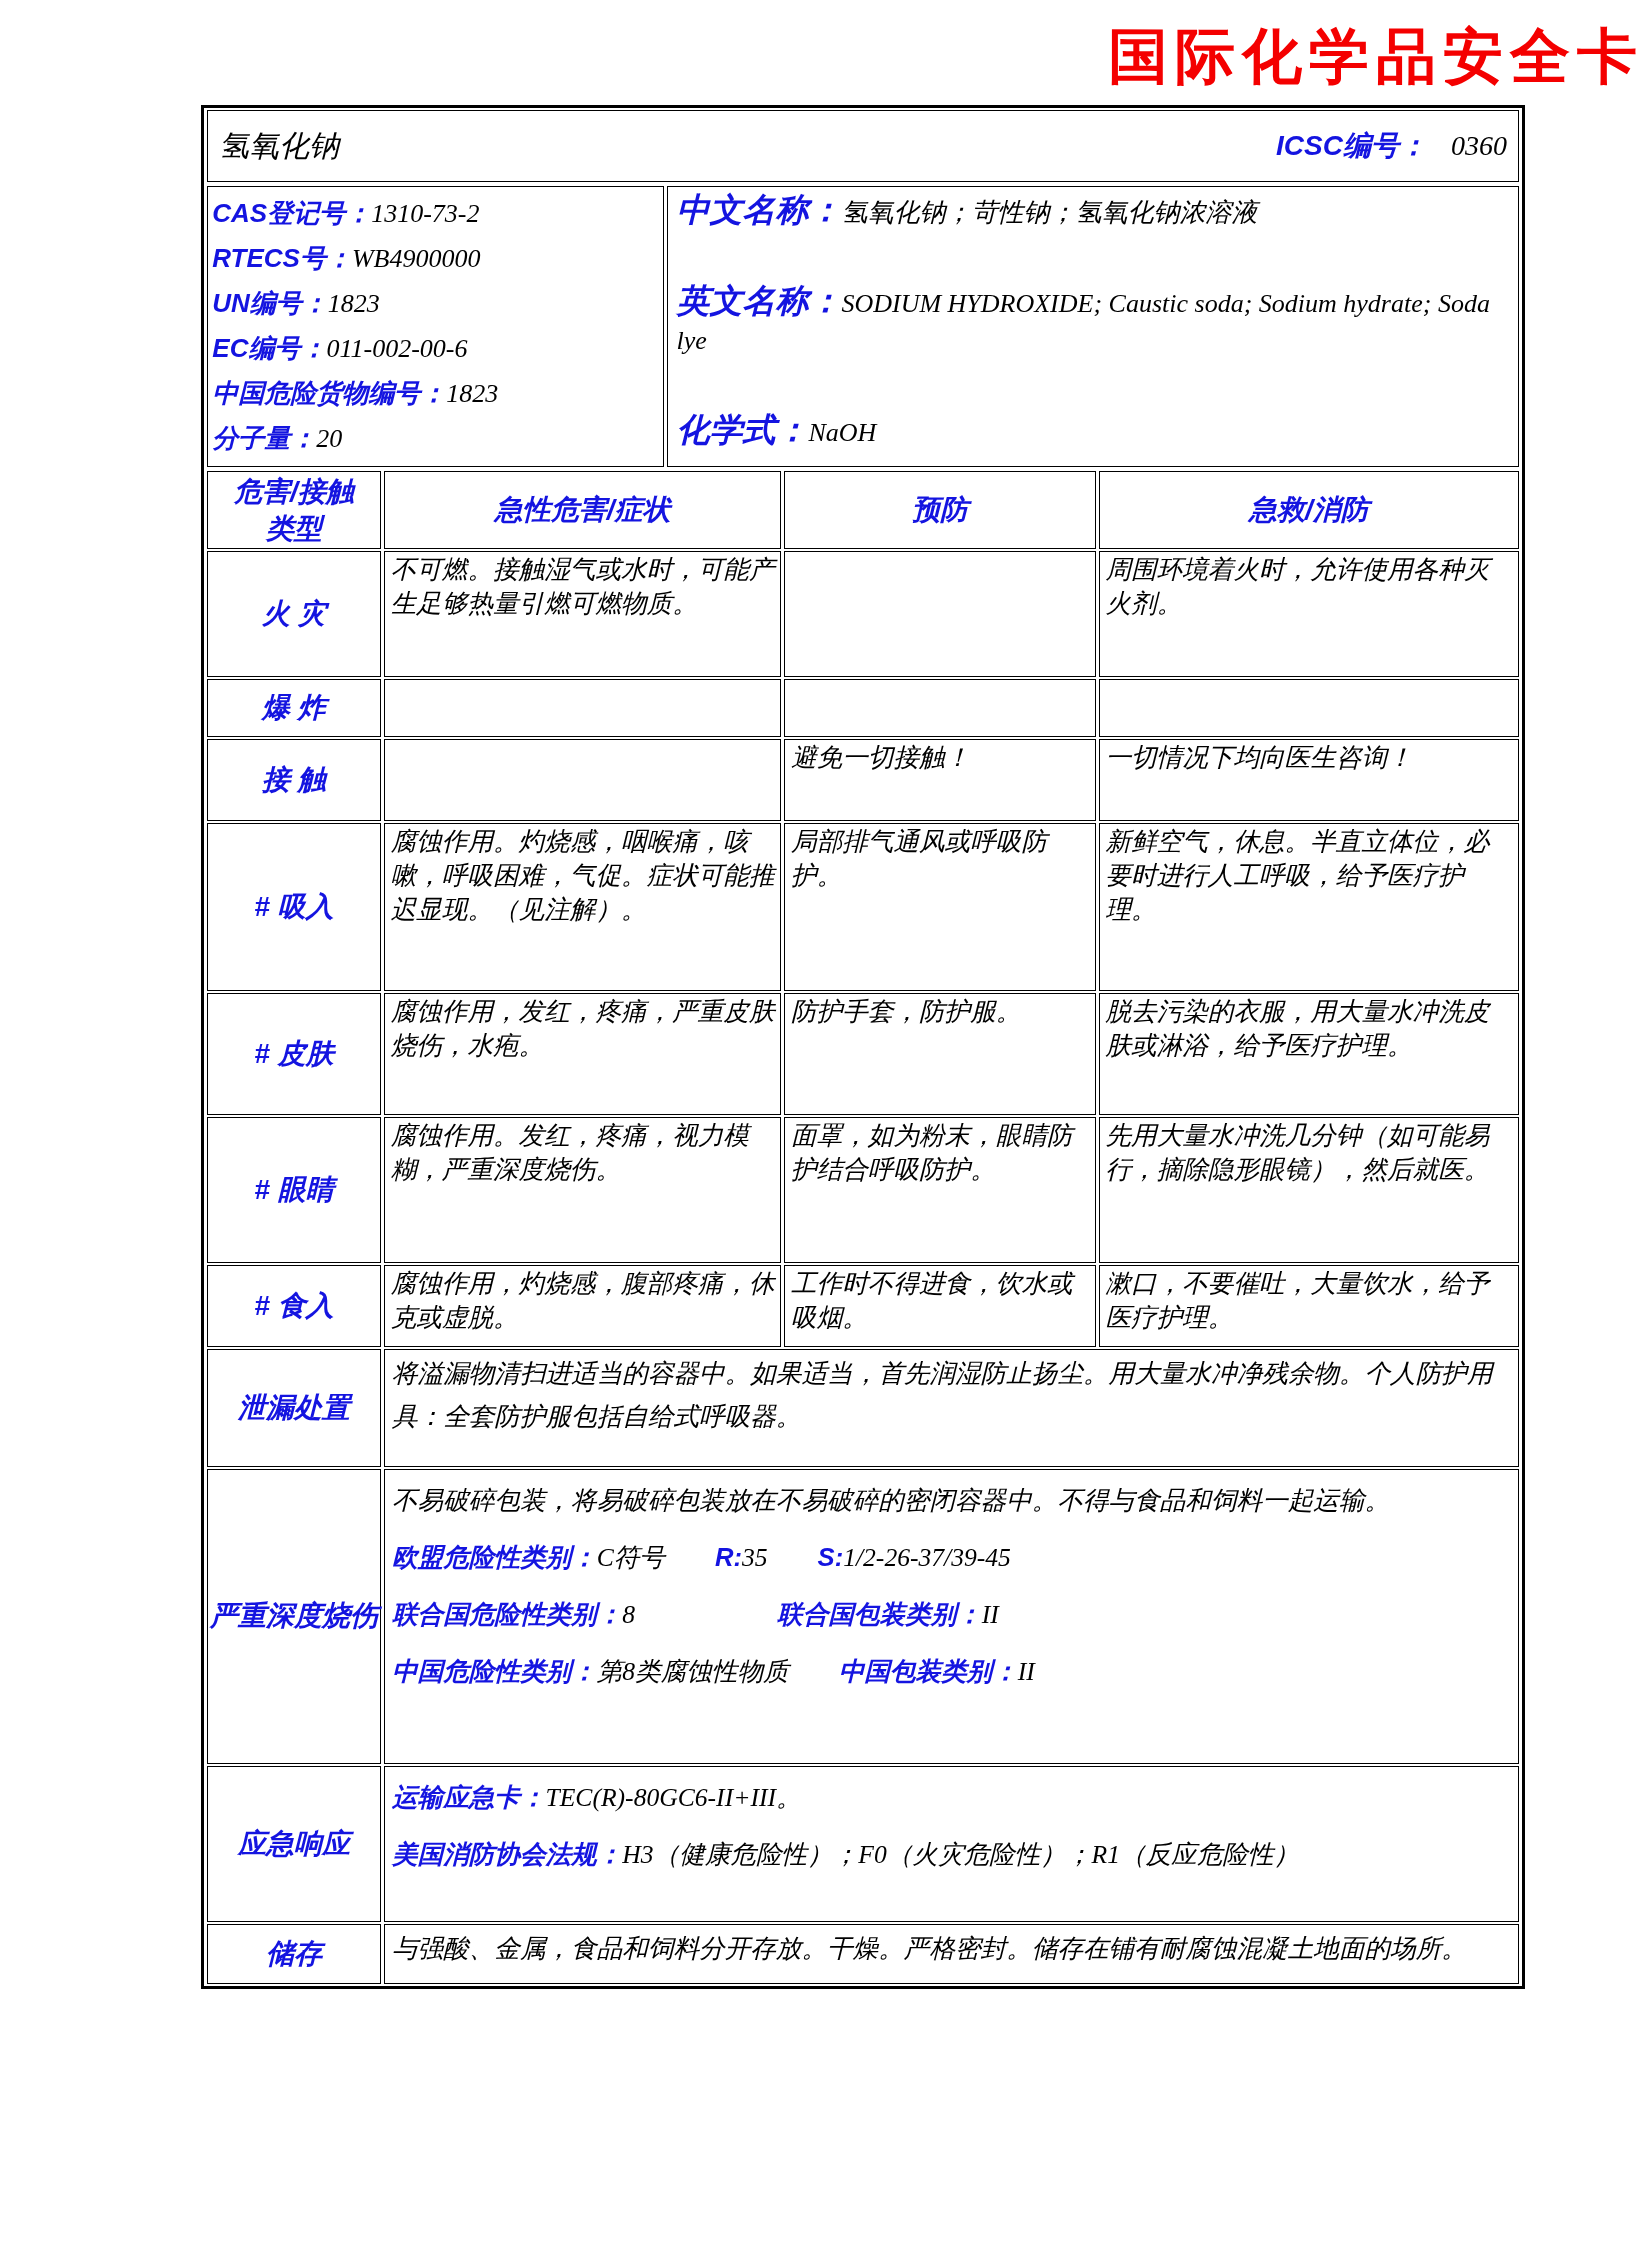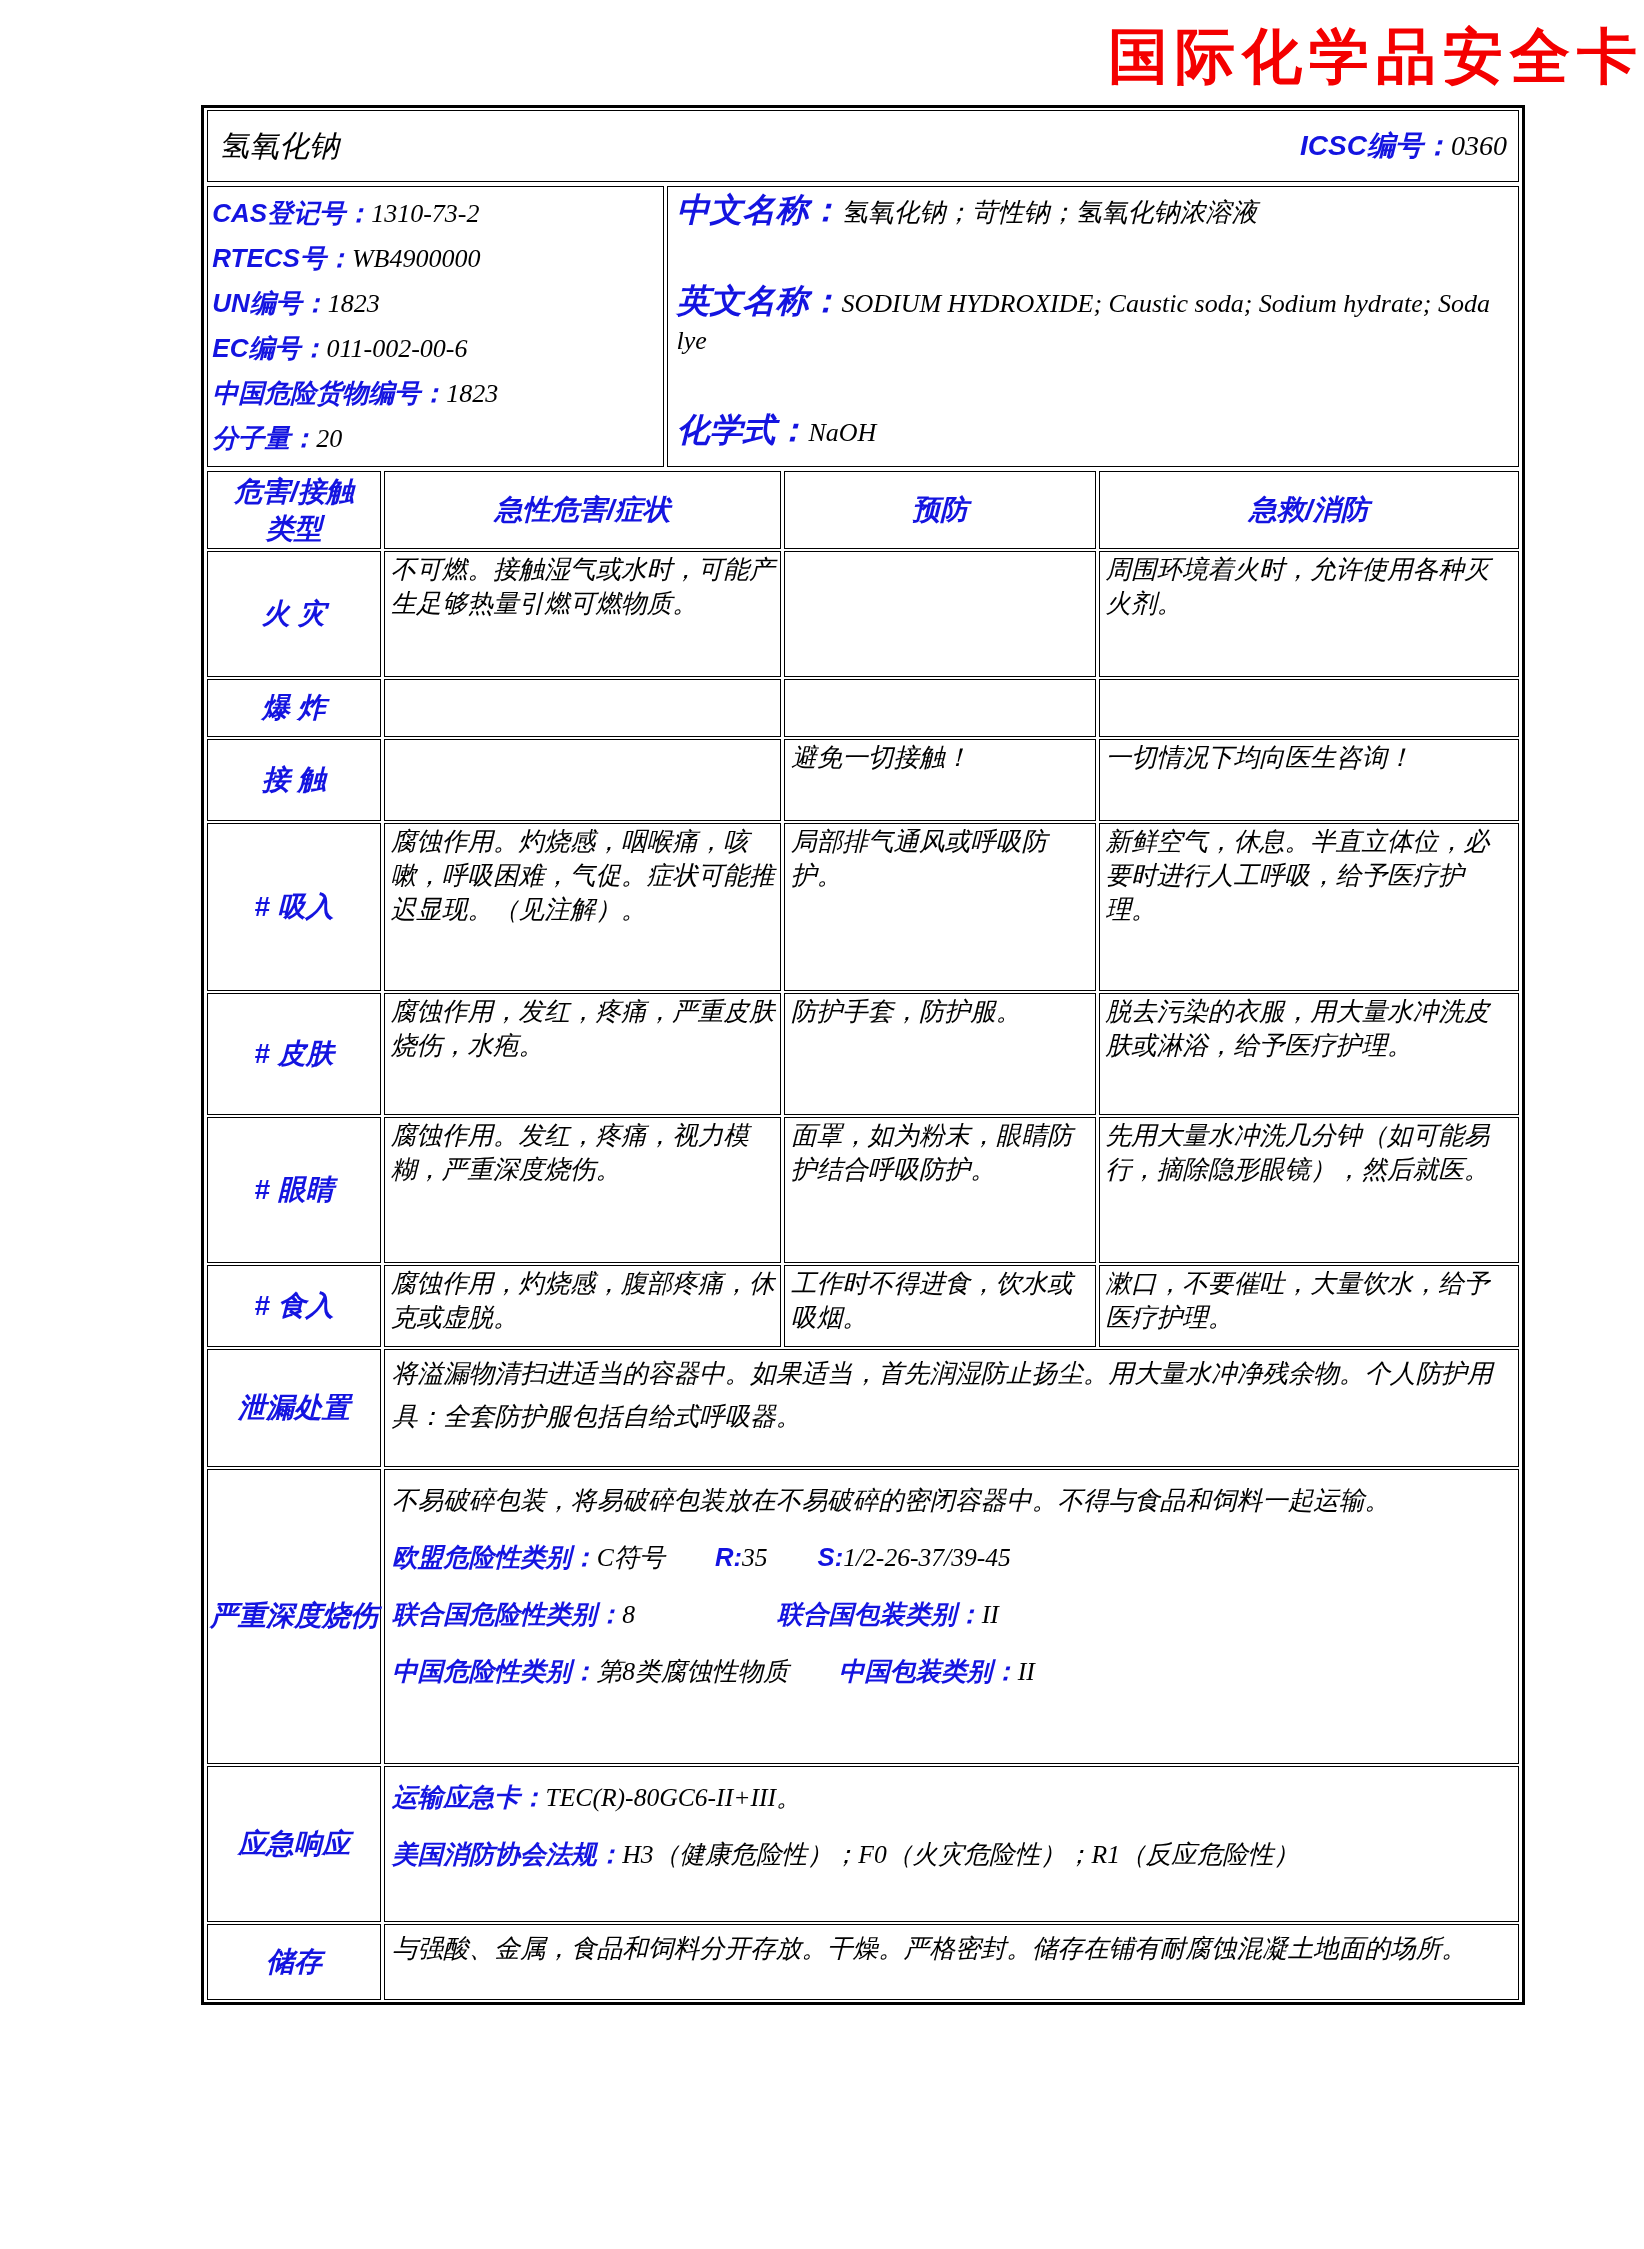--- a/index.html
+++ b/index.html
@@ -12,21 +12,21 @@
   table{width:100%;border-collapse:separate;border-spacing:3.5px 2.8px;table-layout:fixed;}
   td,th{border:1.4px solid #000;background:#fff;font-style:italic;}
   .blue{color:#1414e0;font-family:"Liberation Sans",sans-serif;font-weight:bold;}
   .blk{color:#000;font-family:"Liberation Serif",serif;font-weight:normal;}
 
   
   .top-cell{height:68px;vertical-align:middle;}
   .top-flex{display:flex;justify-content:space-between;align-items:center;padding:0 10px;}
   .substance{font-size:30px;}
   .icsc-label{font-size:28px;}
-  .icsc-value{font-size:28px;}
+  .icsc-value{font-size:28px;margin-left:24px;}
 
   
   .idcell{height:268px;vertical-align:top;padding:4.3px 2.8px 4.3px 4.3px;}
   .id-line{line-height:44px;font-size:26px;white-space:nowrap;}
   .id-line .lbl{font-size:26px;}
   .namescell{height:268px;vertical-align:top;}
   .names-flex{display:flex;flex-direction:column;justify-content:space-between;
               height:260px;padding:2.8px 7px;}
   .name-line{font-size:26px;line-height:37px;}
   .name-line .lbl{font-size:33px;}
@@ -167,21 +167,21 @@
             <div class="mline"><span class="blue">中国危险性类别：</span><span class="blk">第8类腐蚀性物质</span><span class="blue seg-gap">中国包装类别：</span><span class="blk">II</span></div>
           </td>
         </tr>
         <tr style="height: 156px;">
           <td class="hz-label">应急响应</td>
           <td colspan="3" class="hz-merged spaced">
             <div class="mline"><span class="blue">运输应急卡：</span><span class="blk">TEC(R)-80GC6-II+III。</span></div>
             <div class="mline"><span class="blue">美国消防协会法规：</span><span class="blk">H3（健康危险性）；F0（火灾危险性）；R1（反应危险性）</span></div>
           </td>
         </tr>
-        <tr style="height: 76px;">
+        <tr style="height: 60px;">
           <td class="hz-label">储存</td>
           <td colspan="3" class="hz-merged">
             <div class="mline"><span class="blk">与强酸、金属，食品和饲料分开存放。干燥。严格密封。储存在铺有耐腐蚀混凝土地面的场所。</span></div>
           </td>
         </tr>
       </tbody>
   </table>
 
 </div>
 

